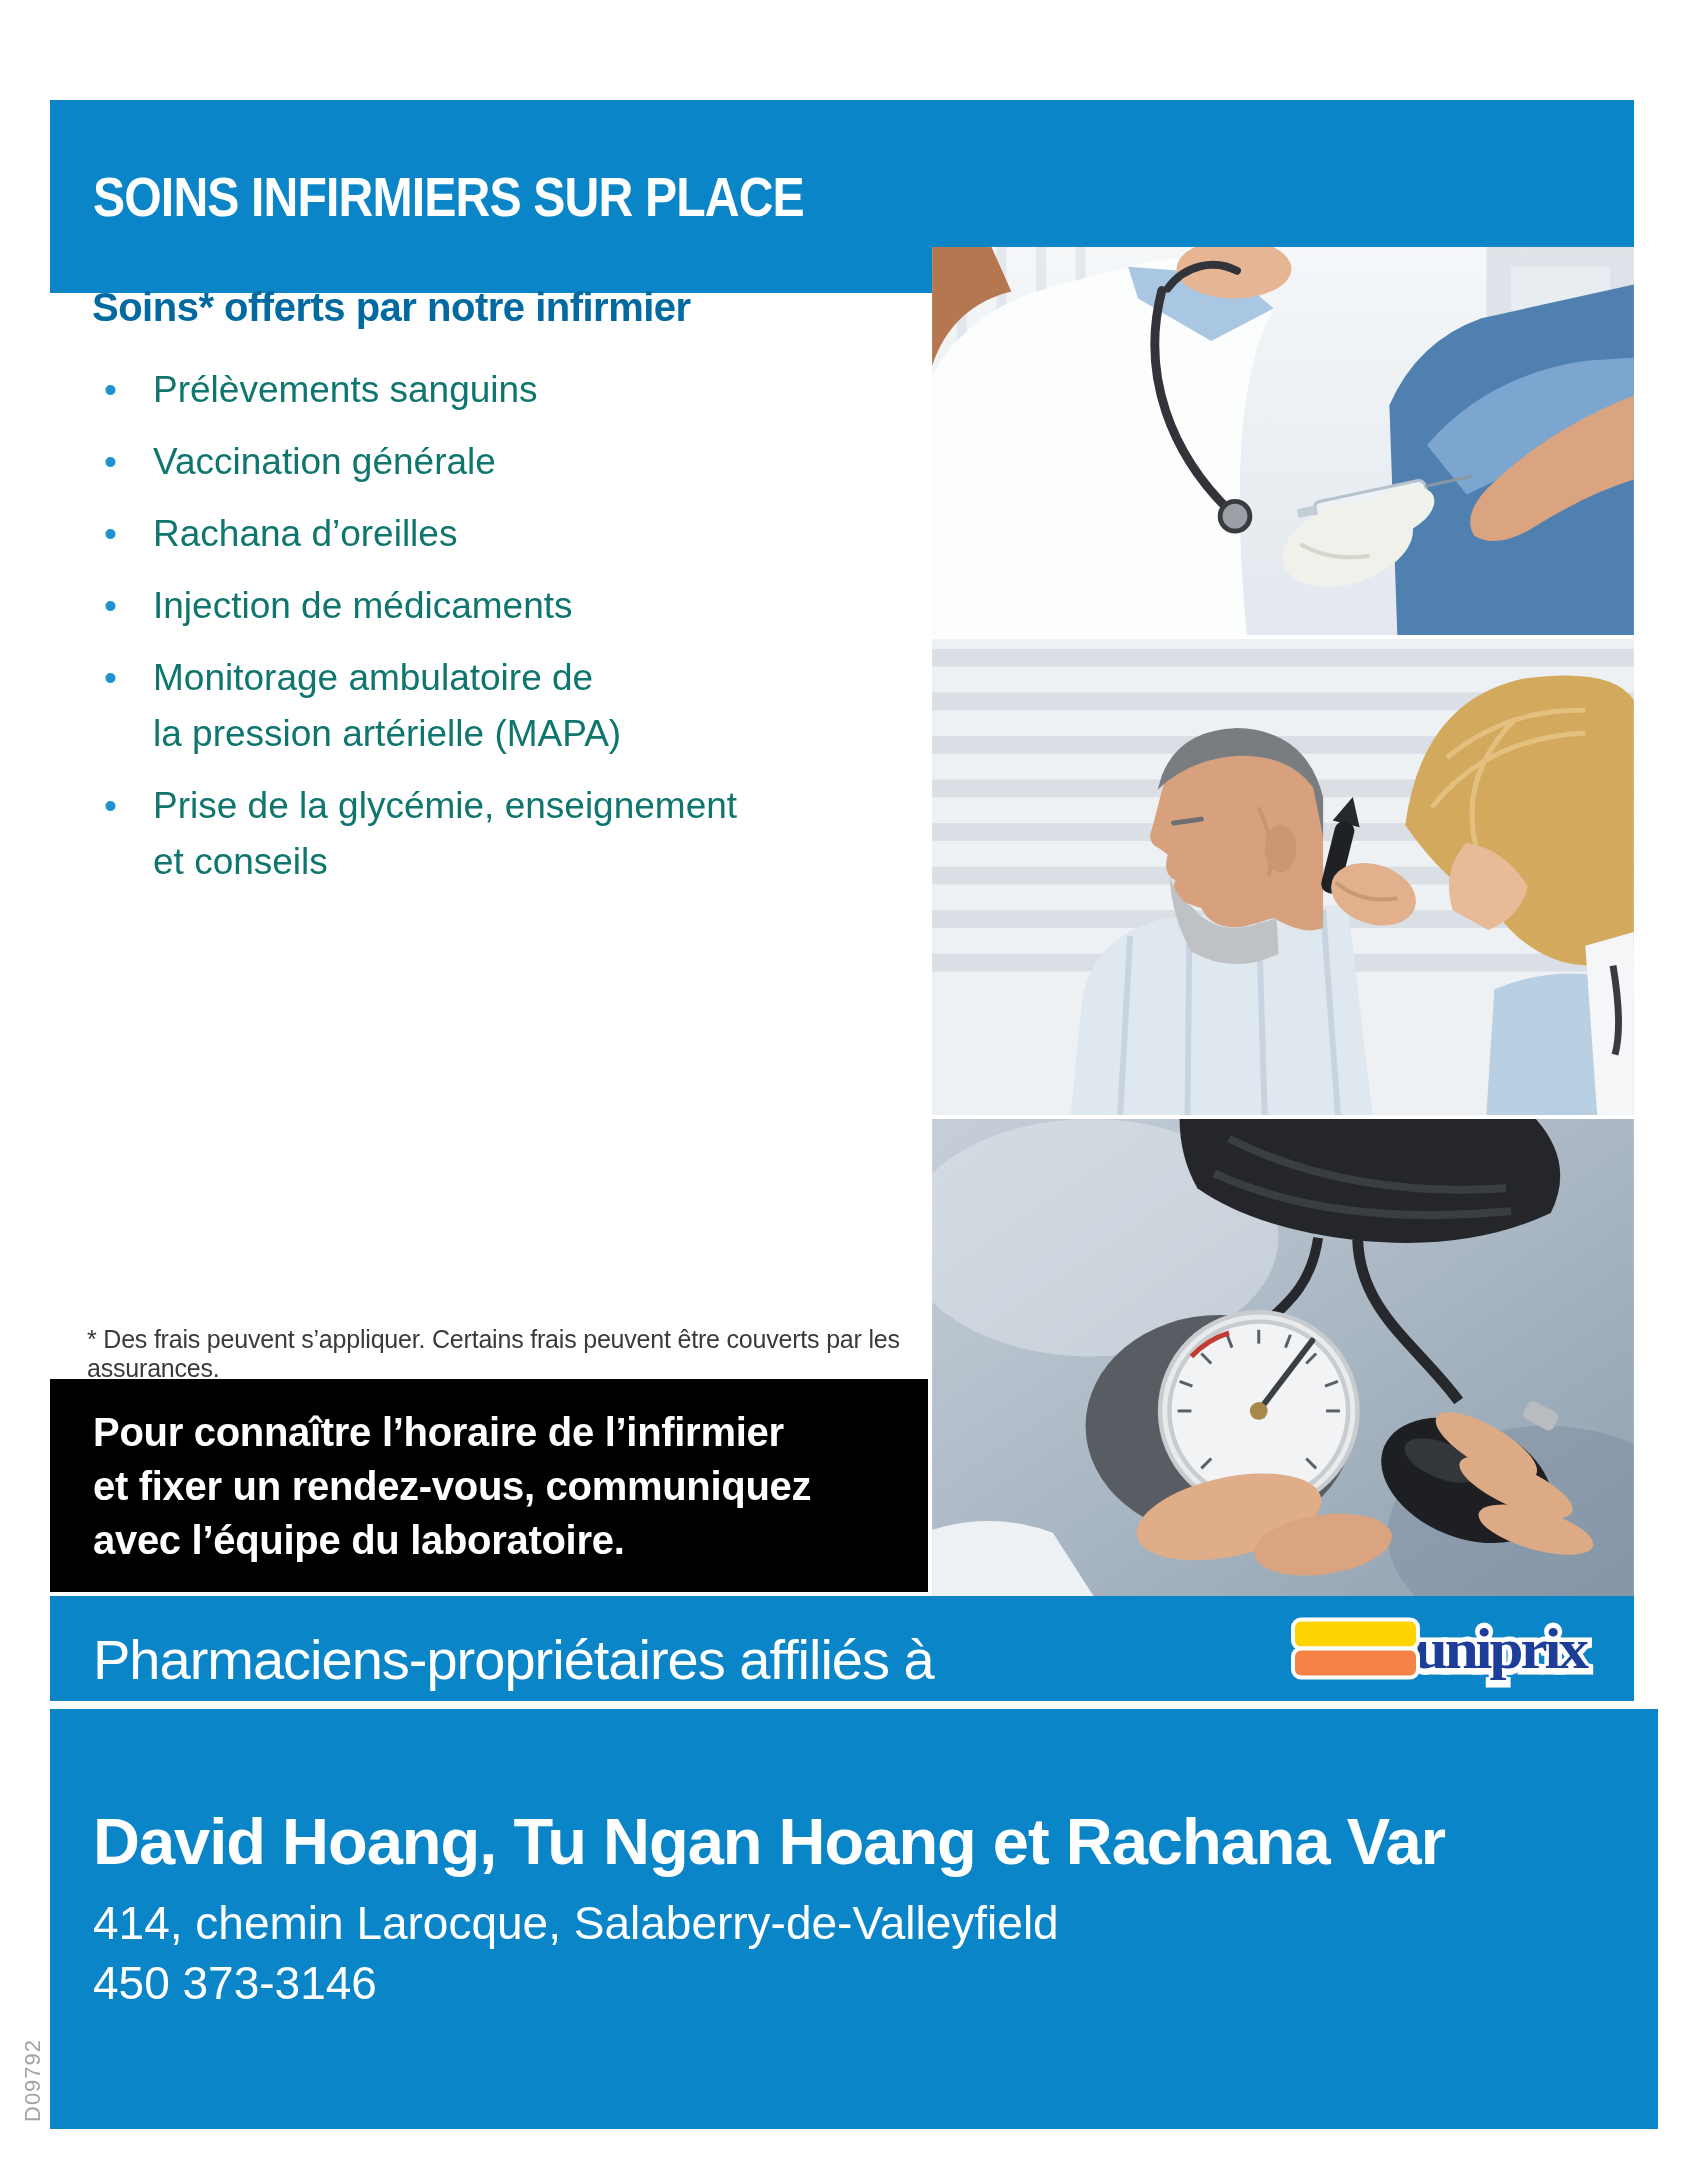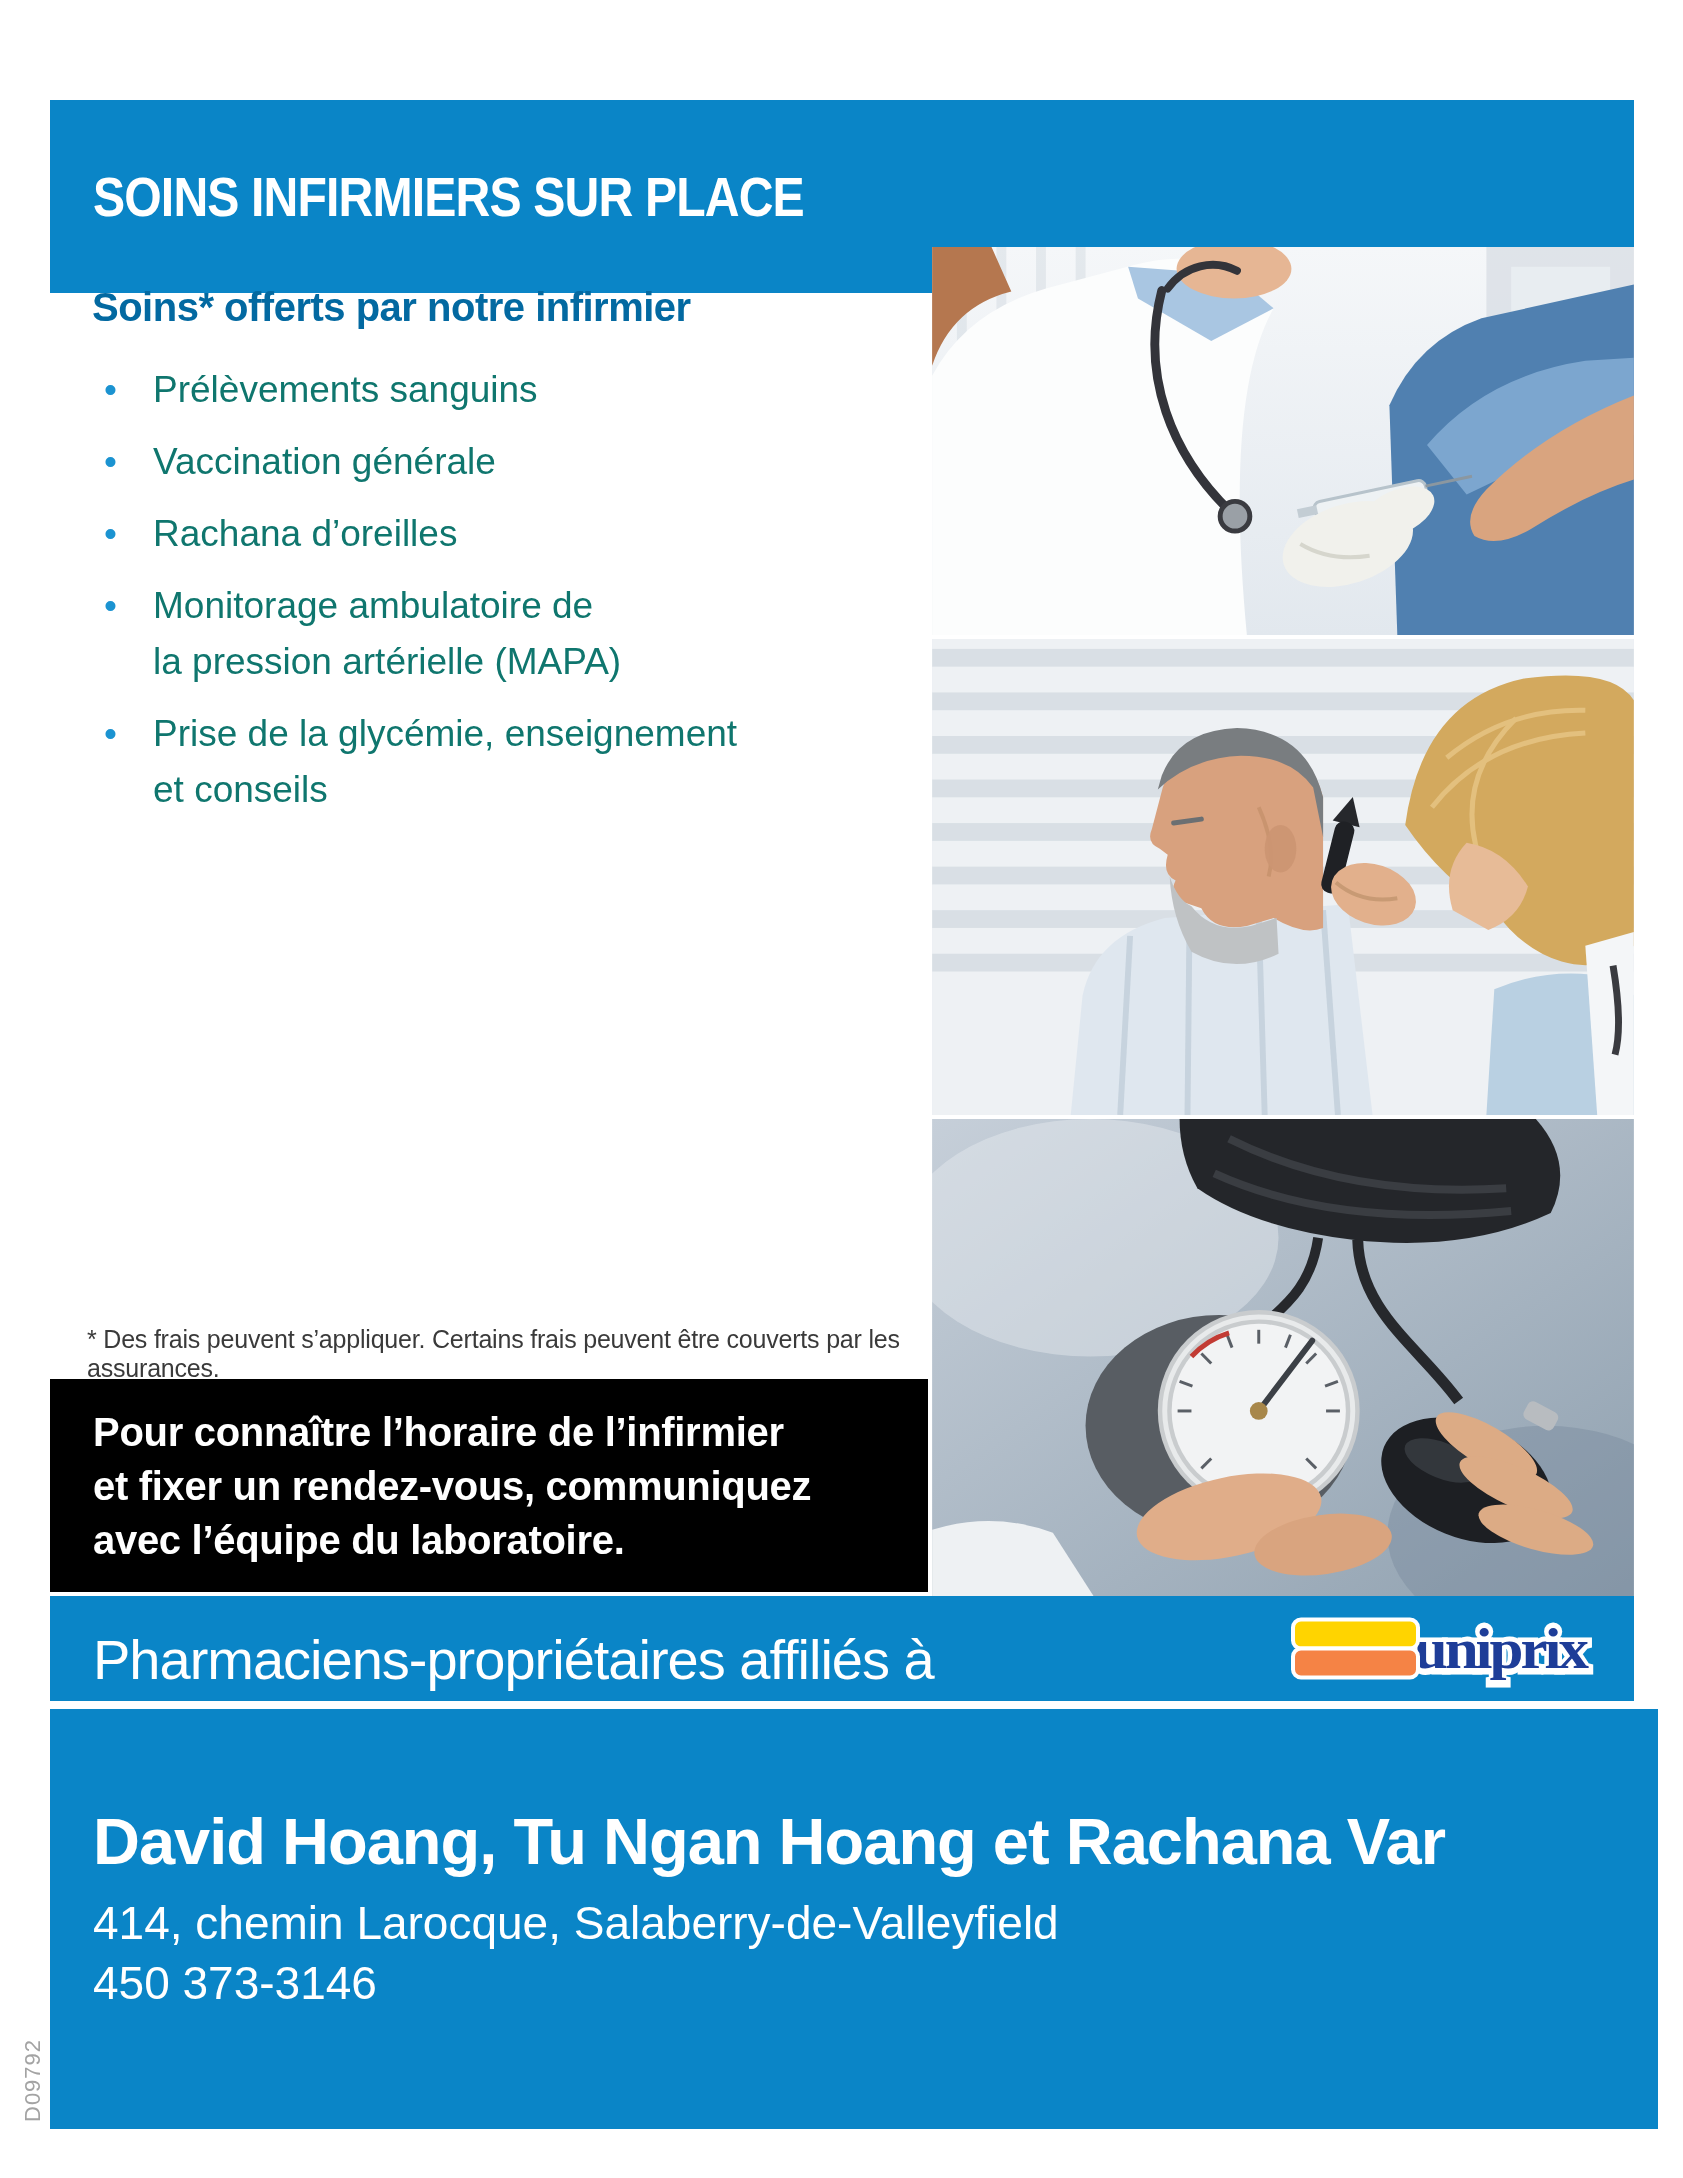--- a/index.html
+++ b/index.html
@@ -52,20 +52,21 @@
 <div class="abs header-band">
   <div class="header-title">SOINS INFIRMIERS SUR PLACE</div>
 </div>
 
 <div class="abs services">
   <h2 class="services-heading">Soins* offerts par notre infirmier</h2>
   <ul class="service-list">
     <li>Prélèvements sanguins</li>
     <li>Vaccination générale</li>
     <li>Rachana d’oreilles</li>
+    <li>Injection de médicaments</li>
     <li>Monitorage ambulatoire de
 la pression artérielle (MAPA)</li>
     <li>Prise de la glycémie, enseignement
 et conseils</li>
   </ul>
 </div>
 
 <figure class="abs photo photo-1" style="margin:0;">
   <svg width="702" height="388" viewBox="0 0 709 392">
     <defs>

